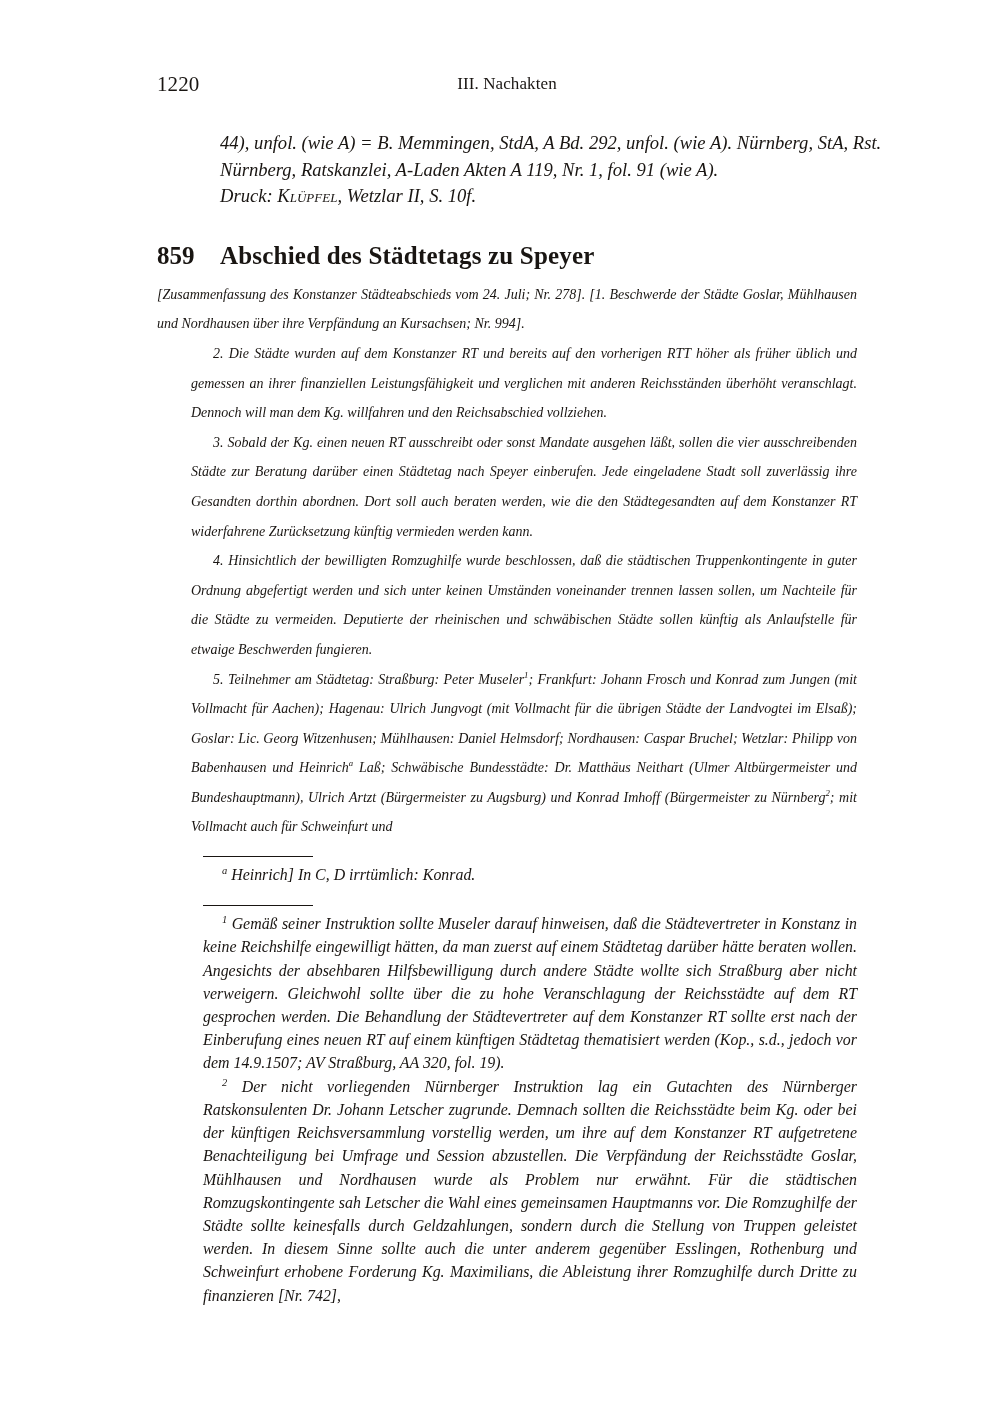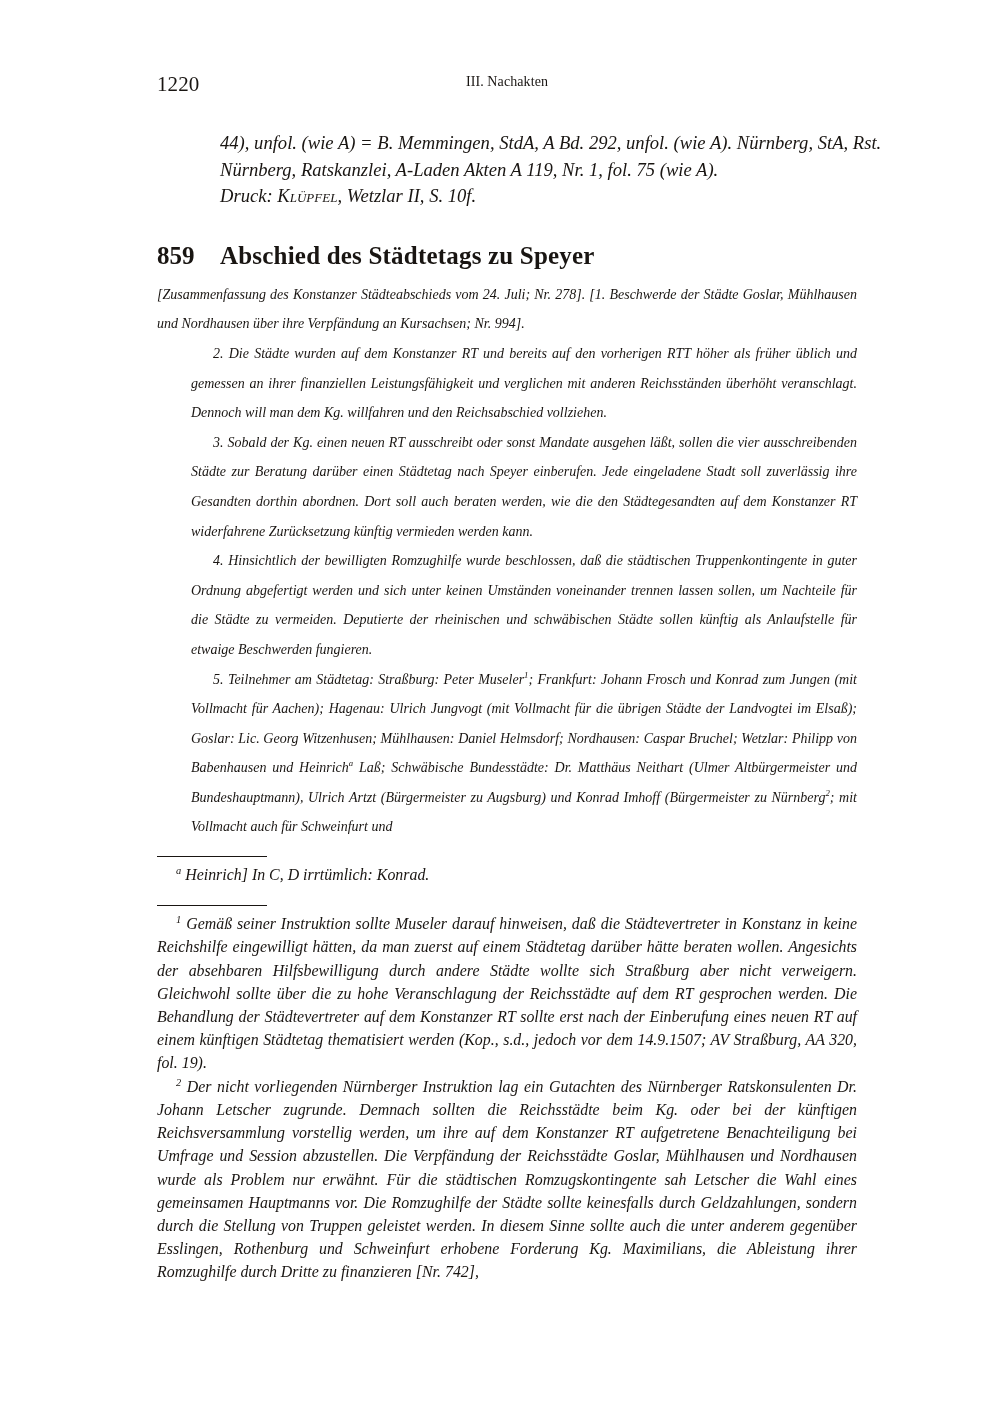--- a/index.html
+++ b/index.html
@@ -40,21 +40,21 @@
     left: 0;
     top: 0;
     font-size: 21px;
   }
   .runhead .title {
     position: absolute;
     left: 0;
     top: 2px;
     width: 700px;
     text-align: center;
-    font-size: 14px;
+    font-size: 17px;
   }
 
   
   .source-note {
     margin-top: 24px;
     padding-left: 63px;
     font-style: italic;
     font-size: 18.6px;
     line-height: 26.6px;
     text-align: left;
@@ -102,21 +102,21 @@
   .body-par + .body-par { margin-top: 0; margin-left: 34px; }
 
   sup {
     font-size: 0.62em;
     vertical-align: super;
     line-height: 0;
     font-style: italic;
   }
 
   
-  .fn-block { margin-top: 14px; }
+  .fn-block { margin-top: 14px; margin-left: 46px; }
   .fn-rule {
     width: 110px;
     height: 0;
     border-top: 1.1px solid #191512;
     margin: 0 0 6px 0;
   }
   .fn-rule.wide { width: 110px; }
   .fn-par {
     font-style: italic;
     font-size: 15.9px;
@@ -138,21 +138,21 @@
 <div class="page">
   <div class="content">
 
     <div class="runhead">
       <span class="folio">1220</span>
       <span class="title">III. Nachakten</span>
     </div>
 
     <div class="source-note">
       <div class="line">44), unfol. (wie A) = B. Memmingen, StdA, A Bd. 292, unfol. (wie A). Nürnberg, StA, Rst.</div>
-      <div class="line">Nürnberg, Ratskanzlei, A-Laden Akten A 119, Nr. 1, fol. 75 (wie A).</div>
+      <div class="line">Nürnberg, Ratskanzlei, A-Laden Akten A 119, Nr. 1, fol. 91 (wie A).</div>
       <div class="line"><span>Druck: </span><span class="smallcaps">Klüpfel</span><span>, Wetzlar II, S. 10f.</span></div>
     </div>
 
     <div class="sec-head">
       <span class="num">859</span>
       <span class="head-title">Abschied des Städtetags zu Speyer</span>
     </div>
 
     <p class="body-par first">[Zusammenfassung des Konstanzer Städteabschieds vom 24. Juli; Nr. 278]. [1. Beschwerde der Städte Goslar, Mühlhausen und Nordhausen über ihre Verpfändung an Kursachsen; Nr. 994].</p>
     <p class="body-par indent">2. Die Städte wurden auf dem Konstanzer RT und bereits auf den vorherigen RTT höher als früher üblich und gemessen an ihrer finanziellen Leistungsfähigkeit und verglichen mit anderen Reichsständen überhöht veranschlagt. Dennoch will man dem Kg. willfahren und den Reichsabschied vollziehen.</p>

